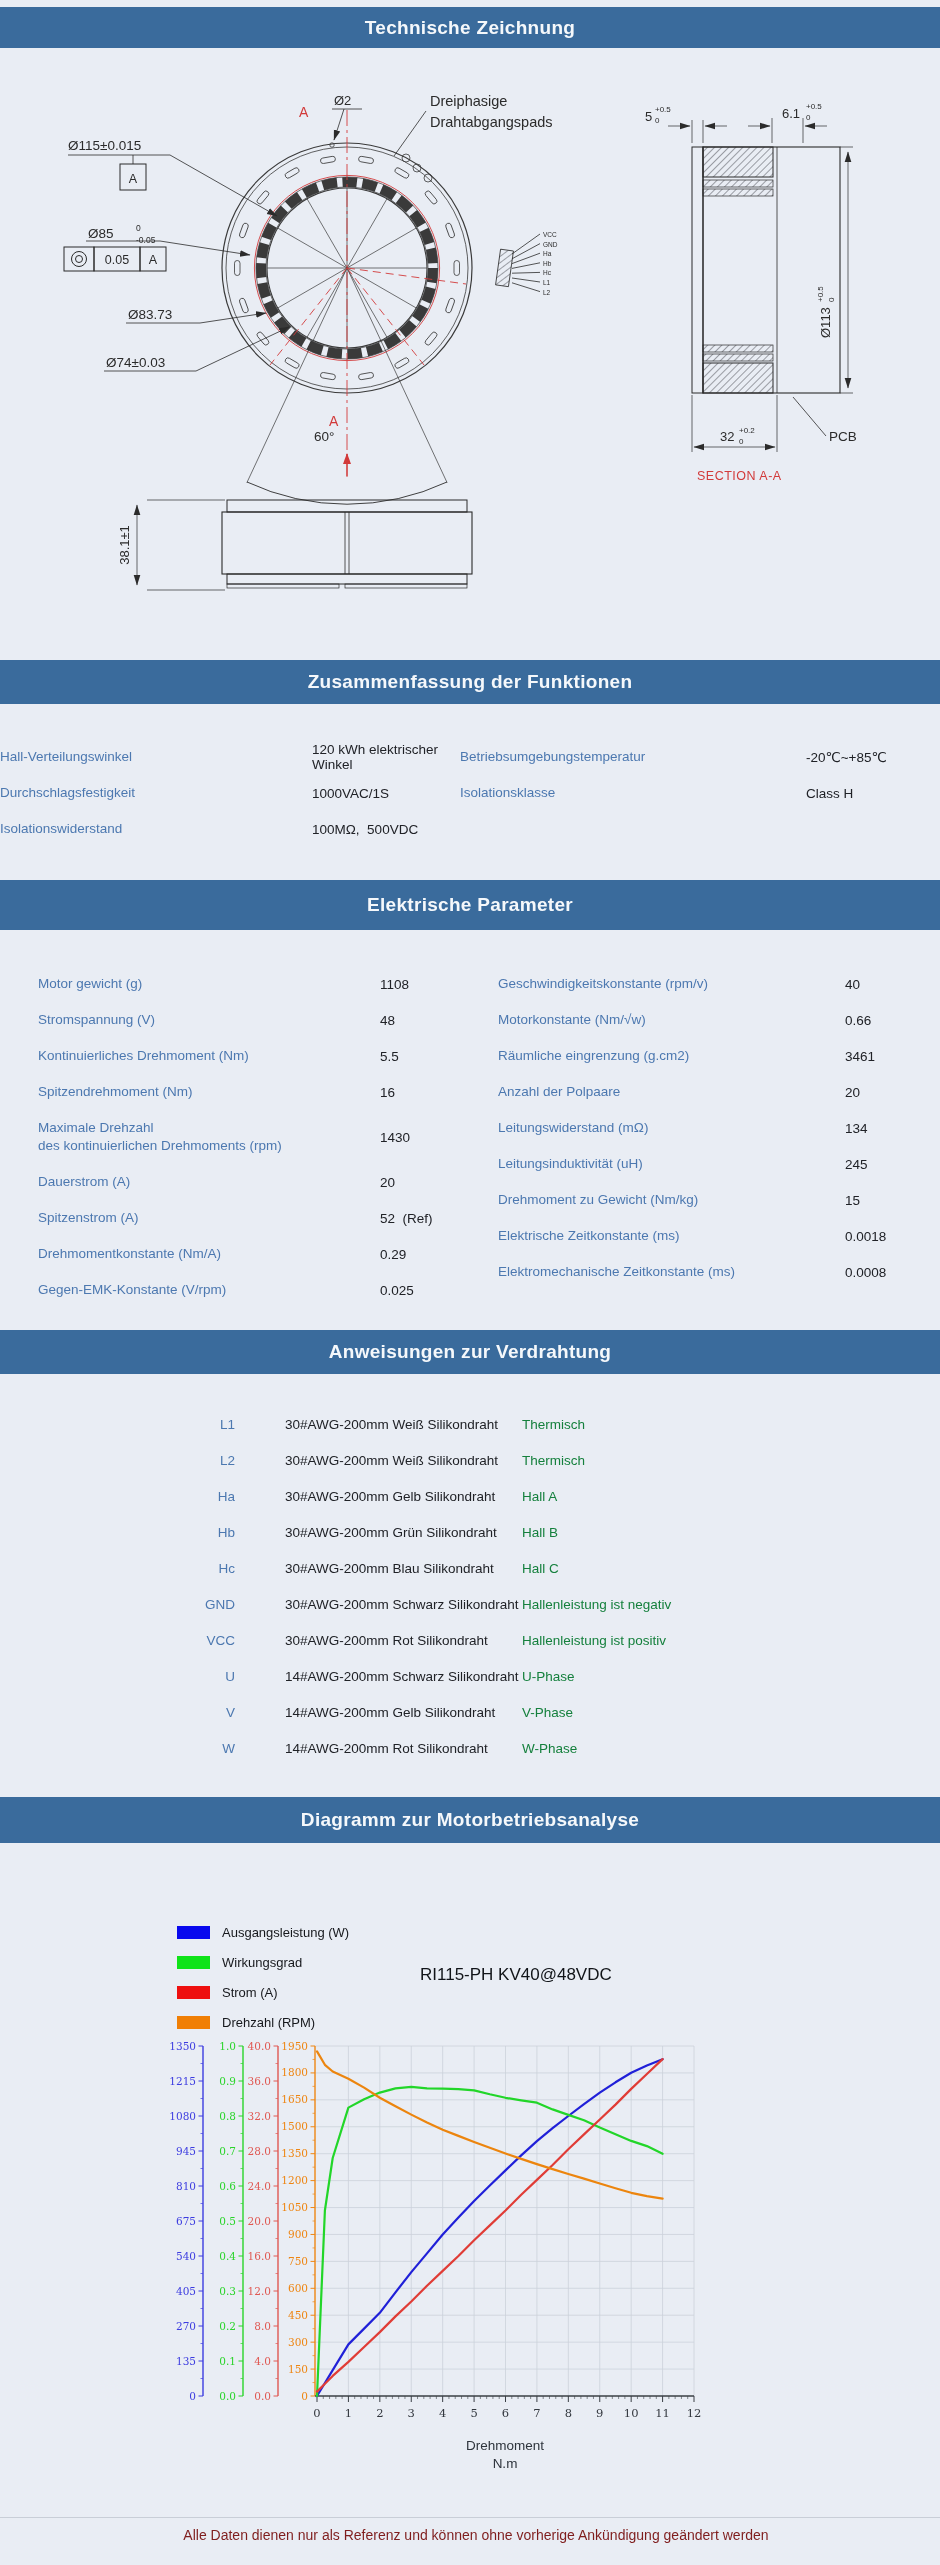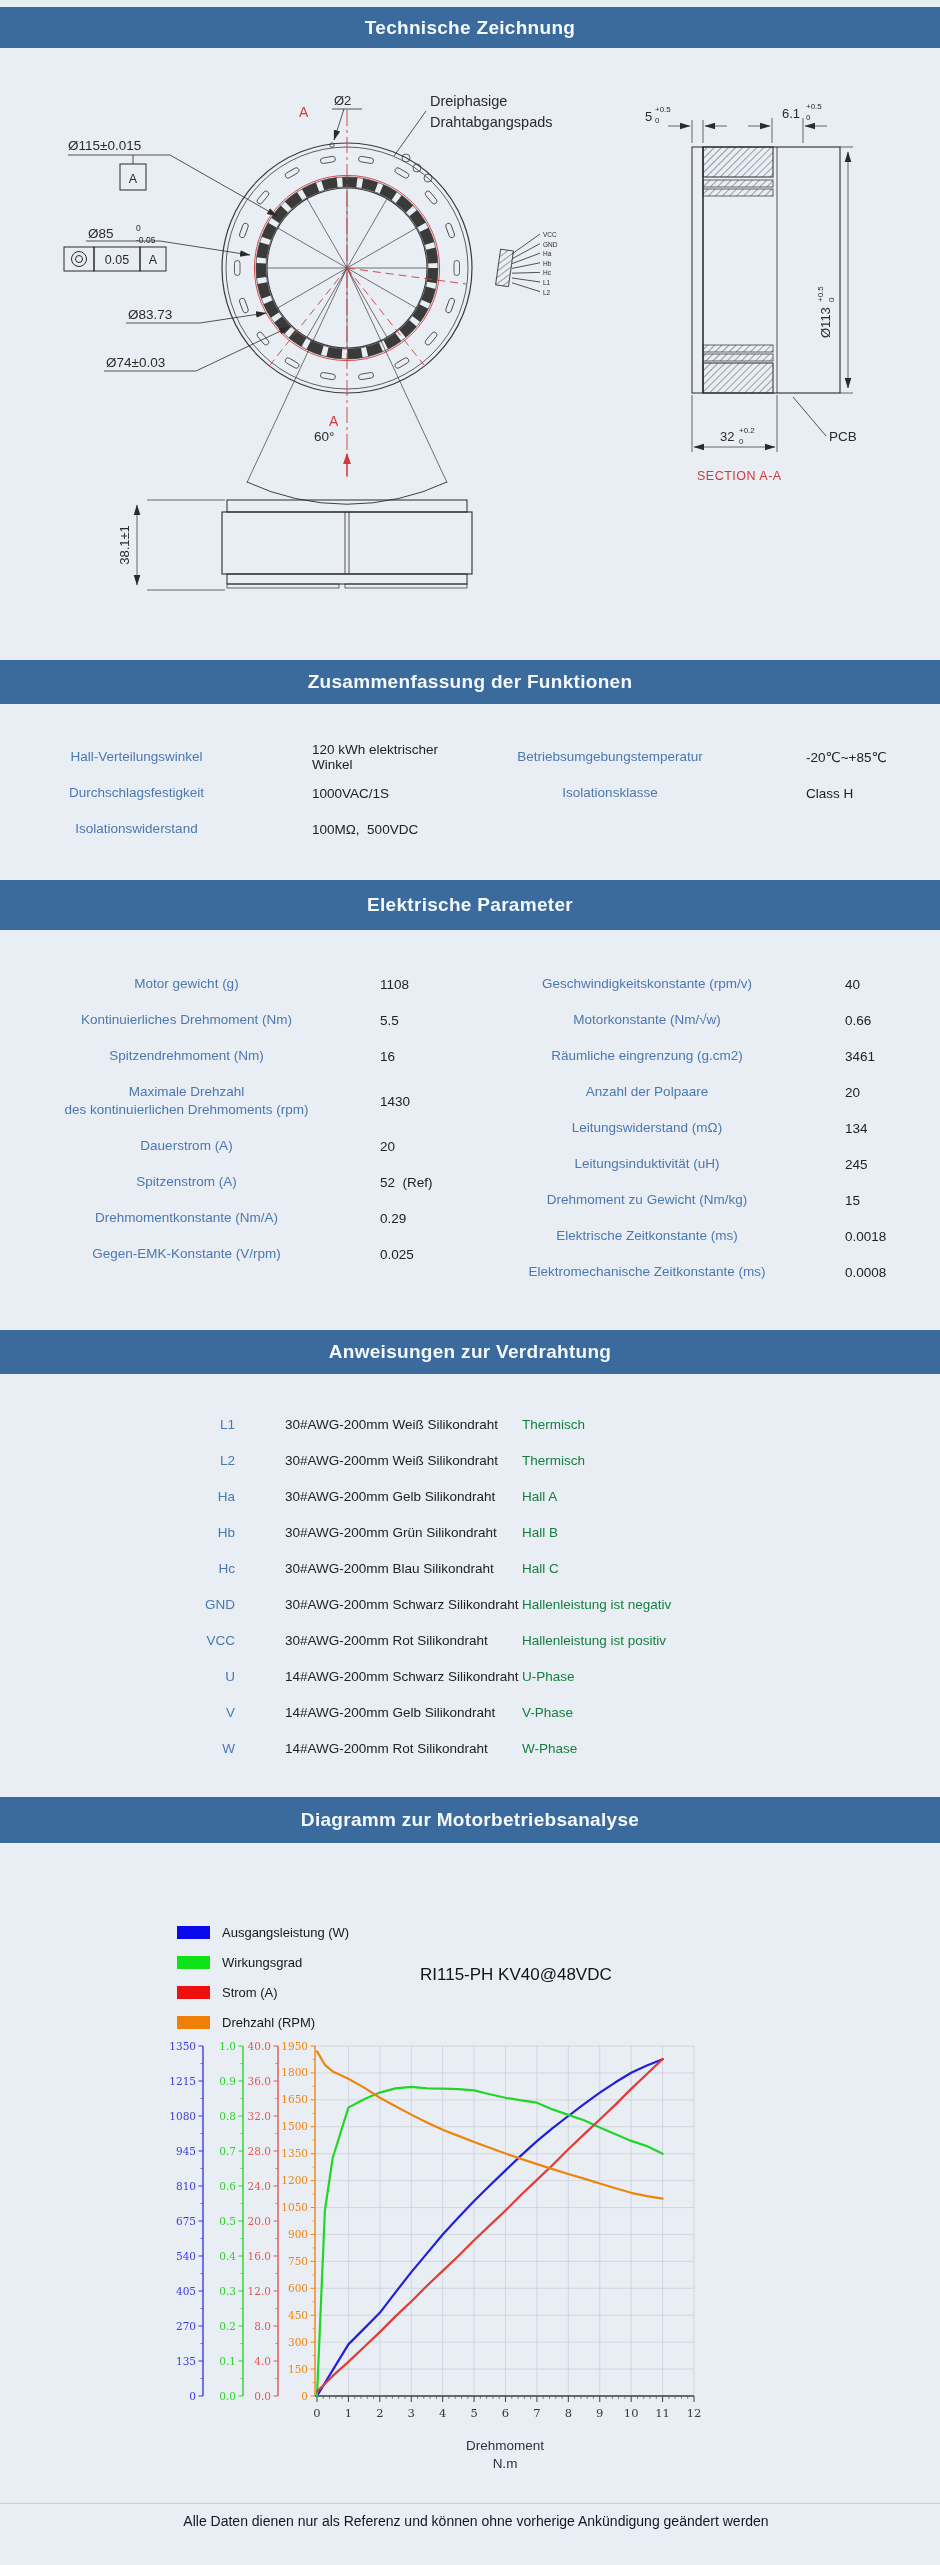--- a/index.html
+++ b/index.html
@@ -14,41 +14,41 @@
   .banner.b3 { height: 50px; }
   .banner.b4 { height: 44px; }
   .banner.b5 { height: 46px; }
   #draw-svg { display: block; }
   
   .pairs { display: flex; }
   .col-left { width: 460px; }
   .col-right { flex: 1; }
   .prow { display: flex; align-items: center; min-height: 36px; }
   .prow.twoline { min-height: 54px; }
-  .plabel { color: #4c78b0; font-size: 13.5px; text-align: center; white-space: pre-line; line-height: 1.35; }
+  .plabel { color: #4c78b0; font-size: 13.5px; text-align: left; white-space: pre-line; line-height: 1.35; }
   .pvalue { font-size: 13.5px; color: #202227; white-space: pre-wrap; }
   .func { padding-top: 35px; height: 176px; }
   .func .col-left .plabel  { flex: 0 0 273px; }
   .func .col-left .pvalue  { flex: 1; padding-left: 39px; }
   .func .col-right .plabel { flex: 0 0 300px; }
   .func .col-right .pvalue { flex: 1; padding-left: 46px; }
   .params { padding-top: 36px; height: 400px; padding-left: 38px; }
   .params .col-left .plabel  { flex: 0 0 297px; }
   .params .col-left .pvalue  { flex: 1; padding-left: 45px; }
   .params .col-right .plabel { flex: 0 0 298px; }
   .params .col-right .pvalue { flex: 1; padding-left: 49px; }
   
   .wiring { padding-top: 32px; height: 423px; }
   .wrow  { display: flex; align-items: center; min-height: 36px; }
   .wcode { flex: 0 0 235px; text-align: right; color: #4c78b0; font-size: 13.5px; }
   .wdesc { flex: 0 0 287px; padding-left: 50px; color: #202227; font-size: 13.5px; }
   .wfunc { flex: 1; color: #15803d; font-size: 13.5px; }
   #chart-svg { display: block; }
-  .footer { margin-top: 2px; border-top: 1px solid #c9ced7; padding-top: 9px;
-            text-align: center; font-size: 14px; color: #0f172a; padding-left: 12px; }
+  .footer { margin-top: 16px; border-top: 1px solid #c9ced7; padding-top: 9px;
+            text-align: center; font-size: 14px; color: #7f1d1d; padding-left: 12px; }
 </style>
 </head>
 <body>
 
 <header class="banner b1">
   <span>Technische Zeichnung</span>
 </header>
 
 <svg id="draw-svg" width="940" height="600" viewBox="0 0 940 600" font-family="&quot;Liberation Sans&quot;,&quot;DejaVu Sans&quot;,sans-serif" fill="#2b2b2b">
   <defs>
@@ -304,20 +304,24 @@
 
 <header class="banner b3">
   <span>Elektrische Parameter</span>
 </header>
 
 <section class="pairs params" id="param-table">
   <div class="col-left" id="param-left">
       <div class="prow">
         <div class="plabel">Motor gewicht  (g)</div>
         <div class="pvalue">1108</div>
+      </div>
+      <div class="prow">
+        <div class="plabel">Stromspannung  (V)</div>
+        <div class="pvalue">48</div>
       </div>
       <div class="prow">
         <div class="plabel">Kontinuierliches Drehmoment  (Nm)</div>
         <div class="pvalue">5.5</div>
       </div>
       <div class="prow">
         <div class="plabel">Spitzendrehmoment  (Nm)</div>
         <div class="pvalue">16</div>
       </div>
       <div class="prow twoline">

